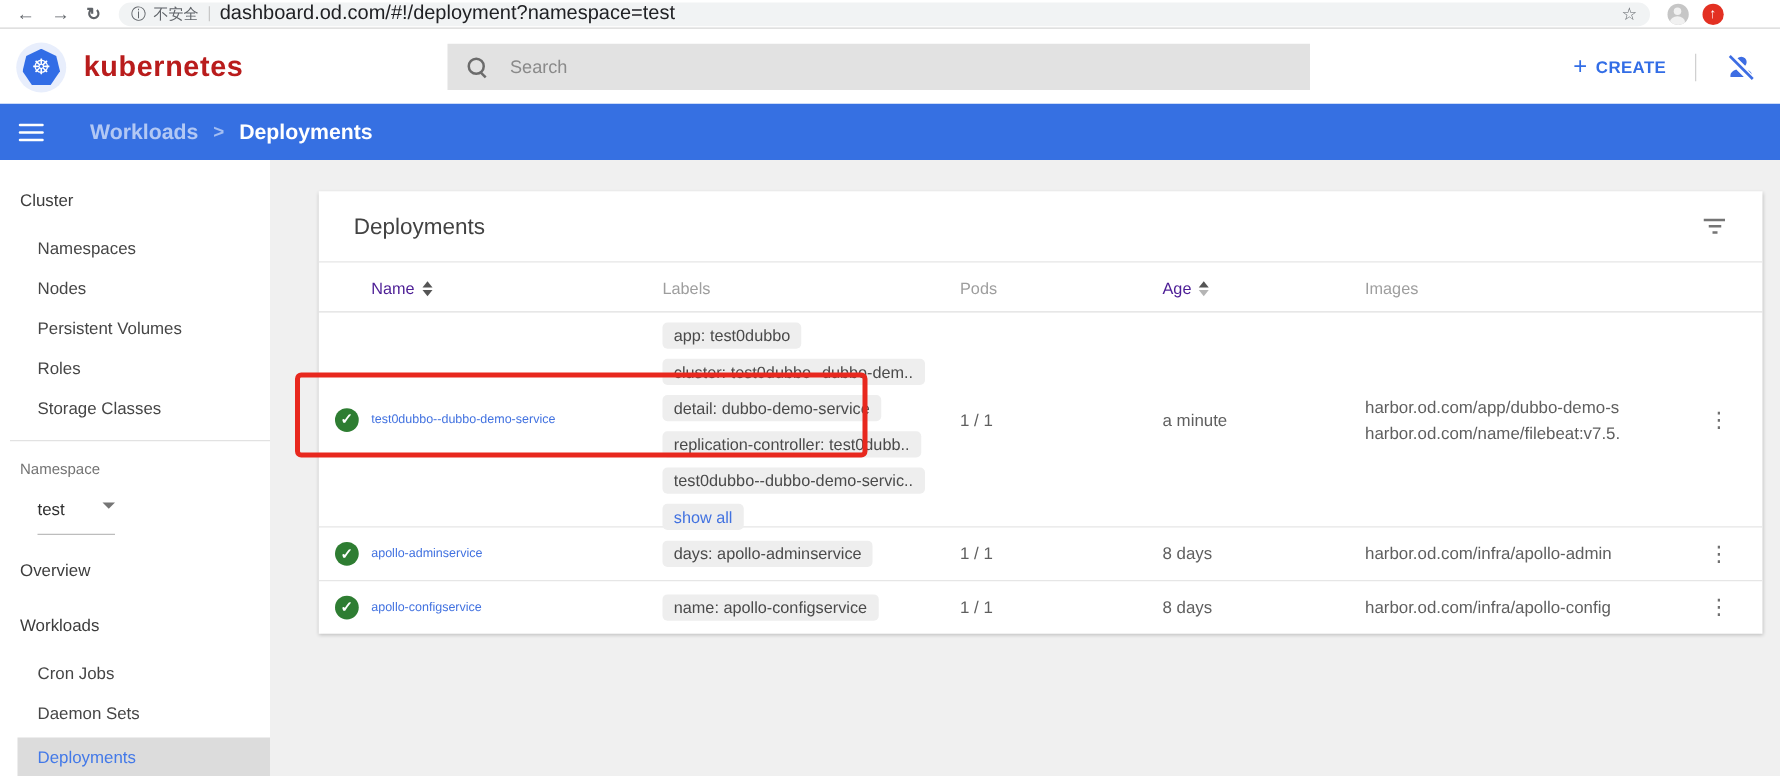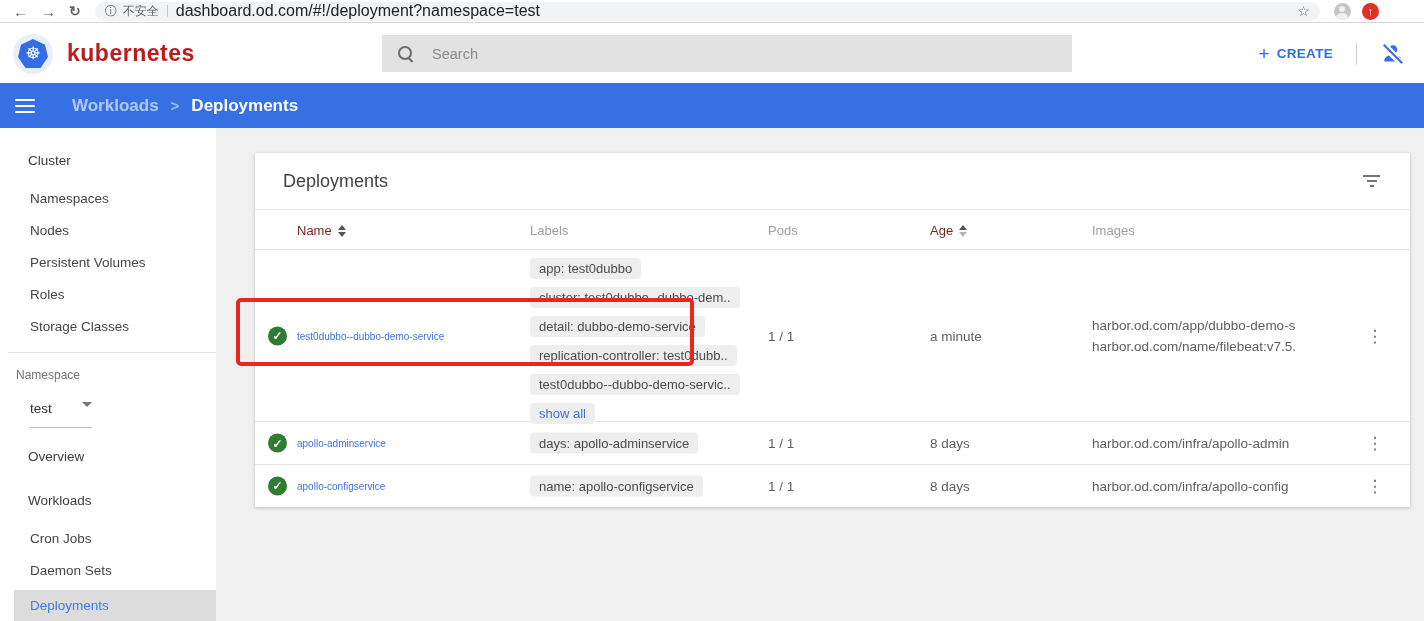--- a/index.html
+++ b/index.html
@@ -34,21 +34,21 @@
     display:flex; align-items:center; }
   .brand { display:flex; align-items:center; margin-left:13px; width:350px; }
   .k8s-badge { width:40px; height:40px; border-radius:50%; background:#e8eefc;
     display:flex; align-items:center; justify-content:center; }
   .k8s-hept { width:30px; height:29px; background:#326de6;
     clip-path:polygon(50% 0%, 90% 20%, 100% 62%, 75% 100%, 25% 100%, 0% 62%, 10% 20%);
     display:flex; align-items:center; justify-content:center; }
   .k8s-wheel { color:#fff; font-size:17px; line-height:1; margin-top:-1px; }
   .brand-name { color:#b91c1c; font-size:23px; font-weight:bold; margin-left:14px;
     letter-spacing:0.5px; }
-  .searchbar { position:absolute; left:382px; top:11px; width:690px; height:37px;
+  .searchbar { position:absolute; left:358px; top:11px; width:690px; height:37px;
     background:#e2e2e2; display:flex; align-items:center; }
   .search-ico { margin-left:16px; width:16px; height:16px; position:relative; }
   .search-ico:before { content:""; position:absolute; left:0; top:0; width:10px; height:10px;
     border:2px solid #6b6b6b; border-radius:50%; }
   .search-ico:after { content:""; position:absolute; left:11px; top:11px; width:6px; height:2px;
     background:#6b6b6b; transform:rotate(45deg); transform-origin:0 0; }
   .search-input { margin-left:18px; flex:1; border:none; outline:none; background:transparent;
     font-size:14.5px; color:#333; font-family:"Liberation Sans", sans-serif; }
   .search-input::placeholder { color:#8a8a8a; }
   .hdr-right { position:absolute; right:18px; top:0; height:59px; display:flex; align-items:center; }
@@ -66,21 +66,21 @@
   .crumb-parent { color:rgba(255,255,255,0.62); font-size:17px; font-weight:bold;
     margin-left:37px; cursor:pointer; }
   .crumb-sep { color:rgba(255,255,255,0.55); font-size:15px; font-weight:bold; margin:0 12px; }
   .crumb-current { color:#fff; font-size:17px; font-weight:bold; }
 
   
   .sidebar { position:absolute; top:128px; left:0; width:216px; height:493px; background:#fff;
     overflow:hidden; }
   .sb-item { position:absolute; left:0; width:216px; height:20px; font-size:13.5px;
     color:#3c3c3c; cursor:pointer; white-space:nowrap; }
-  .sb-header { padding-left:28px; }
+  .sb-header { padding-left:16px; }
   .sb-sub { padding-left:30px; color:#464646; }
   .sb-divider { position:absolute; top:224px; left:8px; width:208px; height:1px; background:#e2e2e2; }
   .sb-ns-label { position:absolute; top:240px; left:16px; font-size:12px; color:#737373; }
   .sb-select { position:absolute; top:271px; left:30px; width:62px; cursor:pointer; }
   .sb-select-val { font-size:13.5px; color:#303030; }
   .sb-select-chev { position:absolute; right:0; top:3px; width:0; height:0;
     border-left:5px solid transparent; border-right:5px solid transparent;
     border-top:5px solid #757575; }
   .sb-select-line { position:absolute; top:299px; left:30px; width:62px; height:1px; background:#bdbdbd; }
   .sb-active { position:absolute; top:462px; left:14px; width:202px; height:40px;
@@ -93,21 +93,21 @@
     box-shadow:0 1px 3px rgba(0,0,0,0.22); }
   .card-title-row { position:relative; height:57px; border-bottom:1px solid #e6e6e6; }
   .card-title { position:absolute; left:28px; top:18px; font-size:18px; color:#424242; }
   .filter-ico { position:absolute; right:30px; top:22px; width:17px; cursor:pointer; }
   .filter-ico div { background:#757575; height:2px; margin-bottom:3px; }
   .filter-ico .f1 { width:17px; } .filter-ico .f2 { width:10px; margin-left:3.5px; }
   .filter-ico .f3 { width:4px; margin-left:6.5px; }
 
   .thead { position:relative; height:40px; border-bottom:1px solid #e0e0e0; }
   .th { position:absolute; top:13px; font-size:13px; color:#9e9e9e; }
-  .th.sorted { color:#7f1d1d; display:flex; align-items:center;justify-content:space-between; }
+  .th.sorted { color:#4c1d95; display:flex; align-items:center;justify-content:space-between; }
   .sort-arrows { display:inline-block; margin-left:6px; }
   .sort-arrows i { display:block; width:0; height:0; border-left:4px solid transparent;
     border-right:4px solid transparent; }
   .sort-arrows .up { border-bottom:5px solid #555; margin-bottom:2px; }
   .sort-arrows .dn { border-top:5px solid #555; }
   .sort-arrows.half .dn { border-top-color:#b5b5b5; }
 
   .trow { position:relative; border-bottom:1px solid #e6e6e6; }
   .trow:last-child { border-bottom:none; }
   .r1 { height:172px; } .r2 { height:43px; } .r3 { height:41px; }

